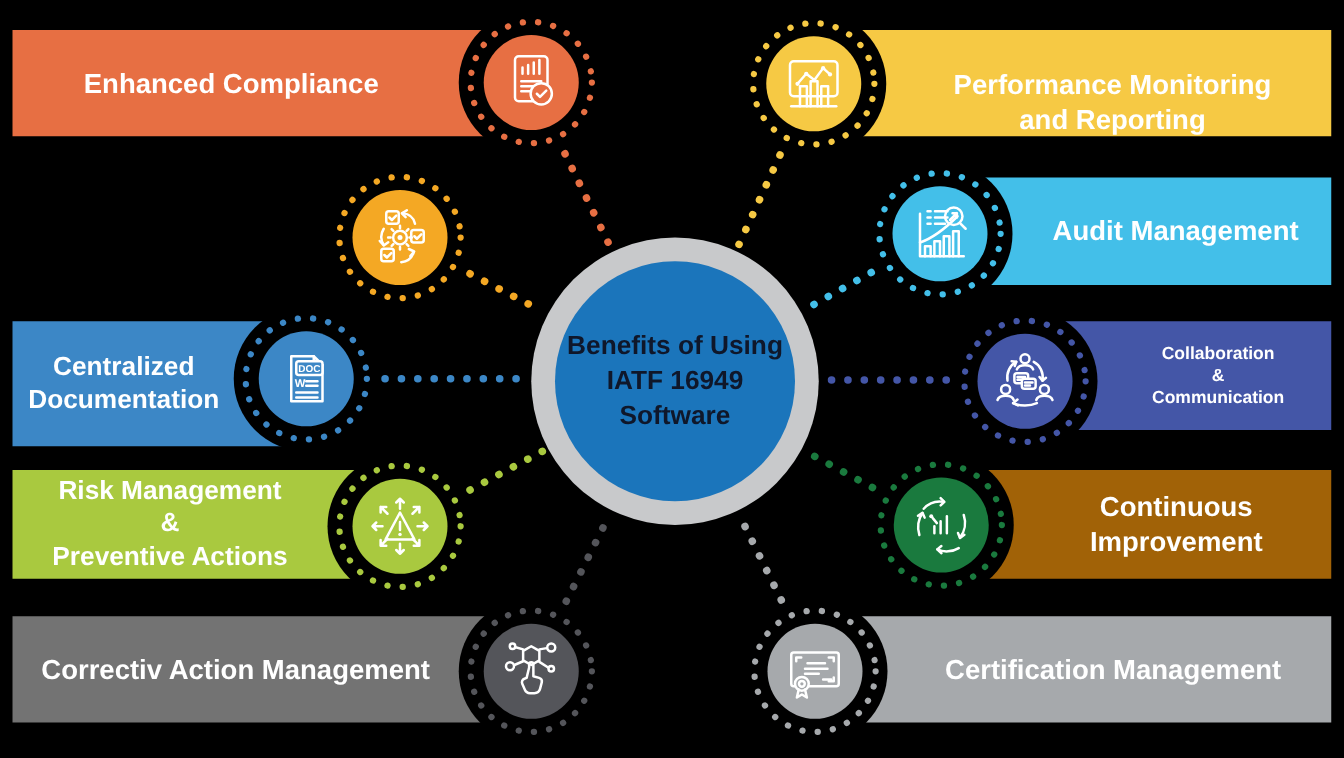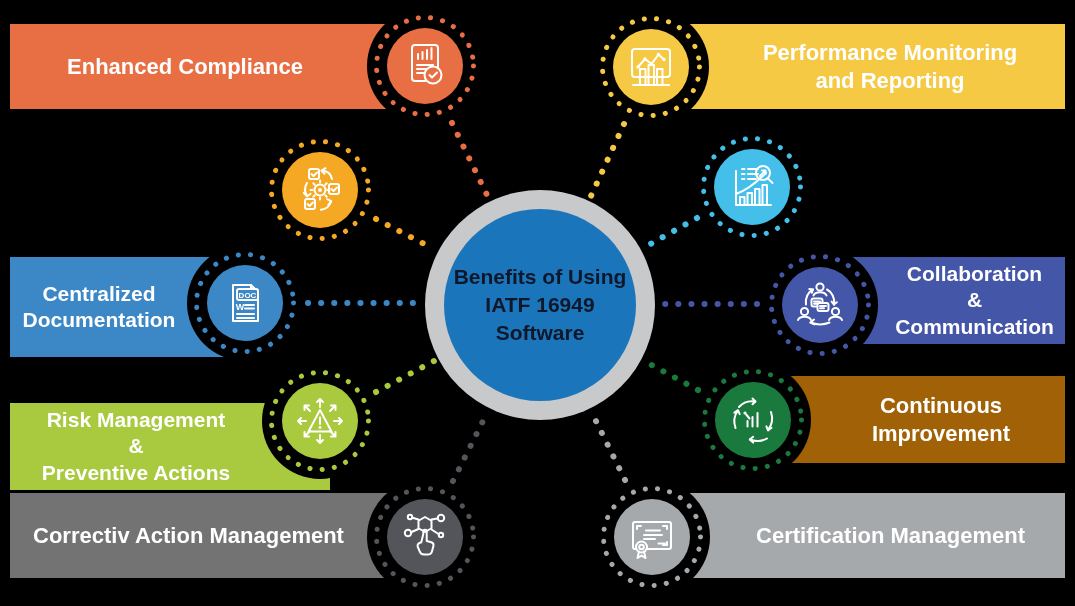--- a/index.html
+++ b/index.html
@@ -4,25 +4,25 @@
 <style>
   html,body{margin:0;padding:0;background:#000;}
   #stage{position:relative;width:1075px;height:606px;background:#000;overflow:hidden;
          font-family:"Liberation Sans",sans-serif;}
   .bar{position:absolute;display:flex;align-items:center;justify-content:center;
        box-sizing:border-box;color:#fff;font-weight:700;font-size:22px;line-height:1.24;
        text-align:center;white-space:pre-line;z-index:2;}
   .b0{left:10px;top:24px;width:450px;height:85px;padding-right:100px;}
   .b1{left:10px;top:142px;width:330px;height:86px;padding-right:80px;}
   .b2{left:10px;top:257px;width:250px;height:100px;padding-right:72px;font-size:21px;}
-  .b3{left:10px;top:376px;width:320px;height:87px;padding-right:68px;font-size:21px;margin-top:27px;}
+  .b3{left:10px;top:376px;width:320px;height:87px;padding-right:68px;font-size:21px;}
   .b4{left:10px;top:493px;width:420px;height:85px;padding-right:63px;}
   .b5{left:640px;top:24px;width:425px;height:85px;padding-left:75px;}
   .b6{left:740px;top:142px;width:325px;height:86px;padding-left:76px;}
-  .b7{left:810px;top:257px;width:255px;height:87px;padding-left:74px;font-size:21px;}
+  .b7{left:810px;top:257px;width:255px;height:87px;padding-left:74px;font-size:14px;}
   .b8{left:745px;top:376px;width:320px;height:87px;padding-left:72px;}
   .b9{left:640px;top:493px;width:425px;height:85px;padding-left:76px;}
 
   .icon-group{position:absolute;width:124px;height:124px;z-index:3;}
   .g0{left:363px;top:4px;}  .g1{left:258px;top:128px;} .g2{left:183px;top:241px;}
   .g3{left:258px;top:359px;}.g4{left:363px;top:475px;} .g5{left:589px;top:5px;}
   .g6{left:690px;top:125px;}.g7{left:758px;top:243px;} .g8{left:691px;top:358px;}
   .g9{left:590px;top:475px;}
   .disk{position:absolute;left:4px;top:4px;width:116px;height:116px;border-radius:50%;background:#000;}
   .ring{position:absolute;left:0;top:0;}
@@ -58,22 +58,23 @@
     <path class="conn" d="M625 480 L592 413" stroke="#a6a9ac"></path>
   </svg>
 
   <div class="bar b0" style="background-color: rgb(231, 111, 67);"><span>Enhanced Compliance</span></div>
   <div class="bar b2" style="background-color: rgb(60, 135, 198);"><span>Centralized
 Documentation</span></div>
   <div class="bar b3" style="background-color: rgb(169, 201, 63);"><span>Risk Management
 &amp;
 Preventive Actions</span></div>
   <div class="bar b4" style="background-color: #737373;"><span>Correctiv Action Management</span></div>
-  <div class="bar b5" style="background-color: rgb(246, 201, 68);"><span>Performance Monitoring
+  <div class="bar b5" style="background-color: rgb(246, 201, 68); align-items: flex-end;"><span>Performance Monitoring
 and Reporting</span></div>
+  <div class="bar b6" style="background-color: rgb(67, 191, 233);"><span>Audit Management</span></div>
   <div class="bar b7" style="background-color: rgb(68, 86, 167);"><span>Collaboration
 &amp;
 Communication</span></div>
   <div class="bar b8" style="background-color: #a16207;"><span>Continuous
 Improvement</span></div>
   <div class="bar b9" style="background-color: rgb(166, 169, 172);"><span>Certification Management</span></div>
 
   <div class="icon-group g0">
     <div class="disk"></div>
     <svg class="ring" width="124" height="124">

